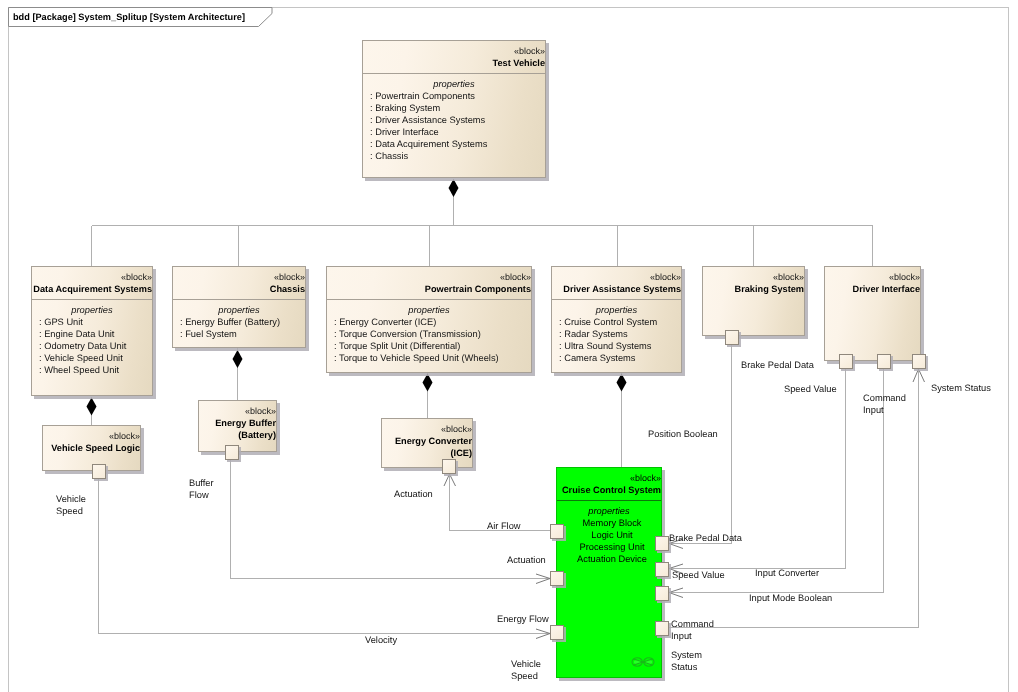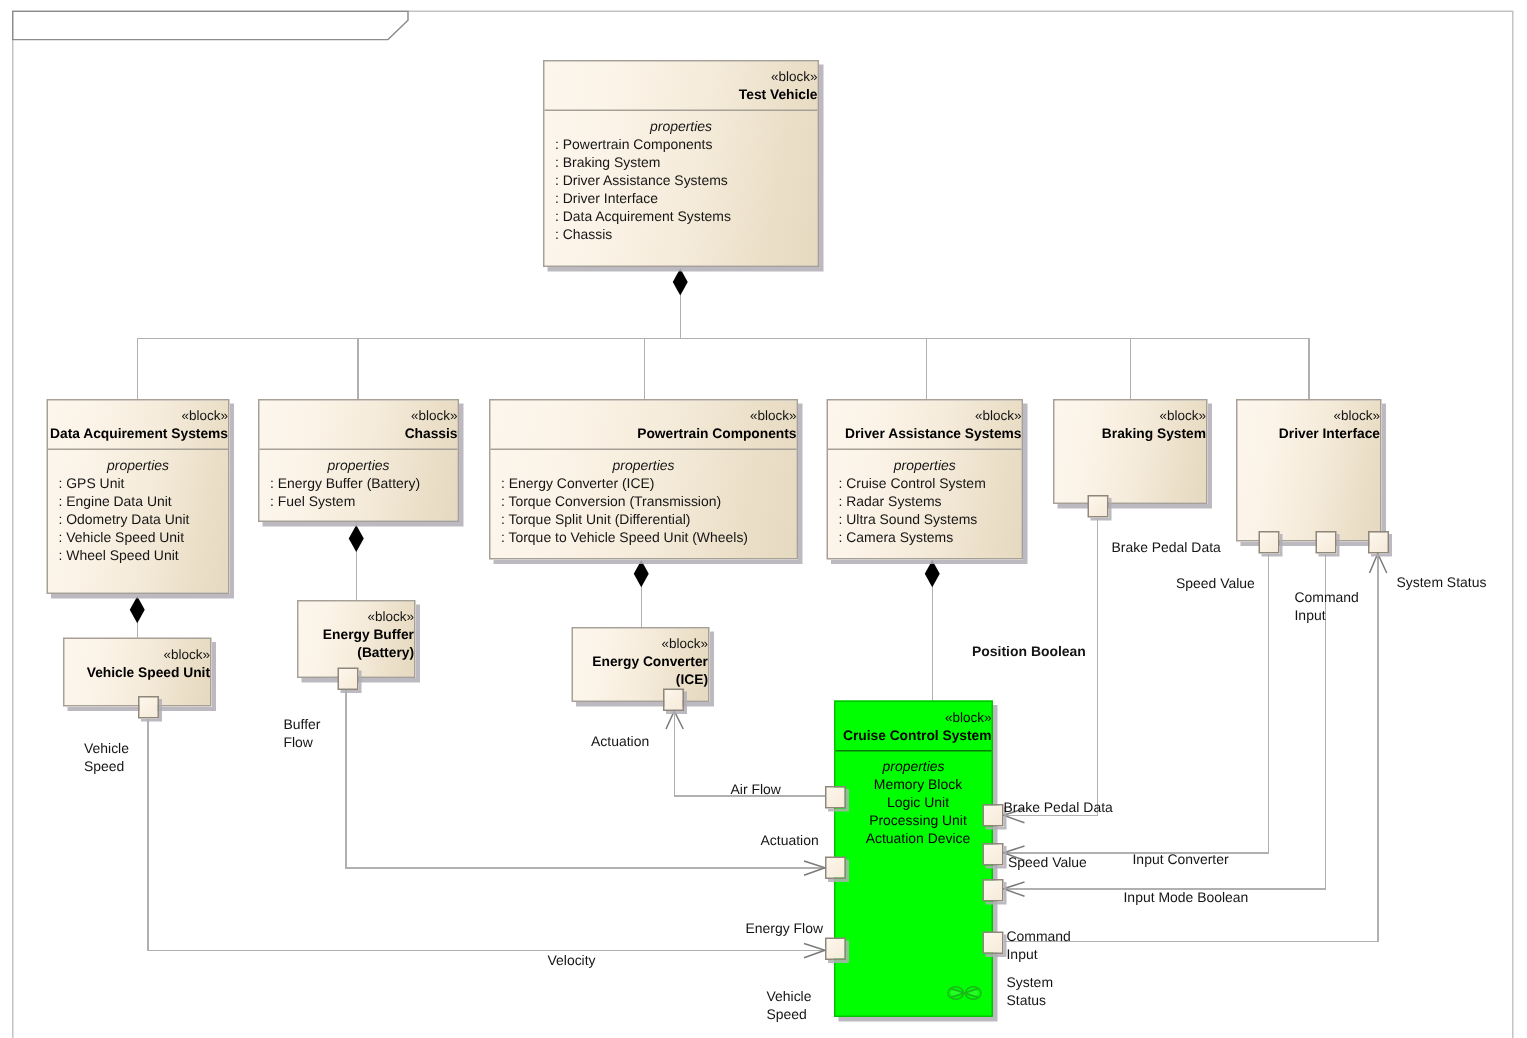--- a/index.html
+++ b/index.html
@@ -41,20 +41,21 @@
   .ccs-icon{position:absolute;left:74px;top:188px;}
 </style>
 </head>
 <body>
 
 <div id="canvas">
   <div id="frame"></div>
   <svg id="frame-tab" viewBox="0 0 265 20">
     <path d="M0.5 0.5 L264 0.5 L264 6.5 L250.5 19.5 L0.5 19.5 Z" fill="#ffffff" stroke="#8c8c8c" stroke-width="1"></path>
   </svg>
+  <div id="frame-title">bdd [Package] System_Splitup [System Architecture]</div>
 
   <svg class="lines" viewBox="0 0 1018 692">
     <g stroke="#b0b0b0" stroke-width="1" fill="none" shape-rendering="crispEdges">
       <path d="M453.5 196 L453.5 225.5"></path>
       <path d="M91.5 225.5 L872.5 225.5"></path>
       <path d="M91.5 225.5 L91.5 266"></path>
       <path d="M238.5 225.5 L238.5 266"></path>
       <path d="M429.5 225.5 L429.5 266"></path>
       <path d="M617.5 225.5 L617.5 266"></path>
       <path d="M753.5 225.5 L753.5 266"></path>
@@ -177,21 +178,21 @@
   <div class="blk" id="b-driver_if" style="left:824px;top:266px;width:97px;height:95px;">
     <div class="hdr">
       <div class="st">«block»</div>
       <div class="nm">Driver Interface</div>
     </div>
   </div>
 
   <div class="blk" id="b-vsu" style="left:42px;top:425px;width:99px;height:46px;">
     <div class="hdr">
       <div class="st">«block»</div>
-      <div class="nm">Vehicle Speed Unit</div>
+      <div class="nm">Vehicle Speed Logic</div>
     </div>
   </div>
 
   <div class="blk" id="b-ebatt" style="left:198px;top:400px;width:79px;height:52px;">
     <div class="hdr">
       <div class="st">«block»</div>
       <div class="nm">Energy Buffer
 (Battery)</div>
     </div>
   </div>
@@ -264,18 +265,18 @@
   <div class="lbl" style="left:497px;top:596px;">Energy Flow</div>
   <div class="lbl" style="left:511px;top:641px;">Vehicle
 Speed</div>
   <div class="lbl" style="left:669px;top:515px;">Brake Pedal Data</div>
   <div class="lbl" style="left:672px;top:552px;">Speed Value</div>
   <div class="lbl" style="left:671px;top:601px;">Command
 Input</div>
   <div class="lbl" style="left:671px;top:632px;">System
 Status</div>
 
-  <div class="lbl" style="left:648px;top:411px;font-weight:bold;">Position Boolean</div>
+  <div class="lbl" style="left:648px;top:411px;">Position Boolean</div>
   <div class="lbl" style="left:487px;top:503px;text-align:center;">Air Flow</div>
   <div class="lbl" style="left:365px;top:617px;">Velocity</div>
   <div class="lbl" style="left:755px;top:550px;">Input Converter</div>
   <div class="lbl" style="left:749px;top:575px;">Input Mode Boolean</div>
 </div>
 
 </body></html>

